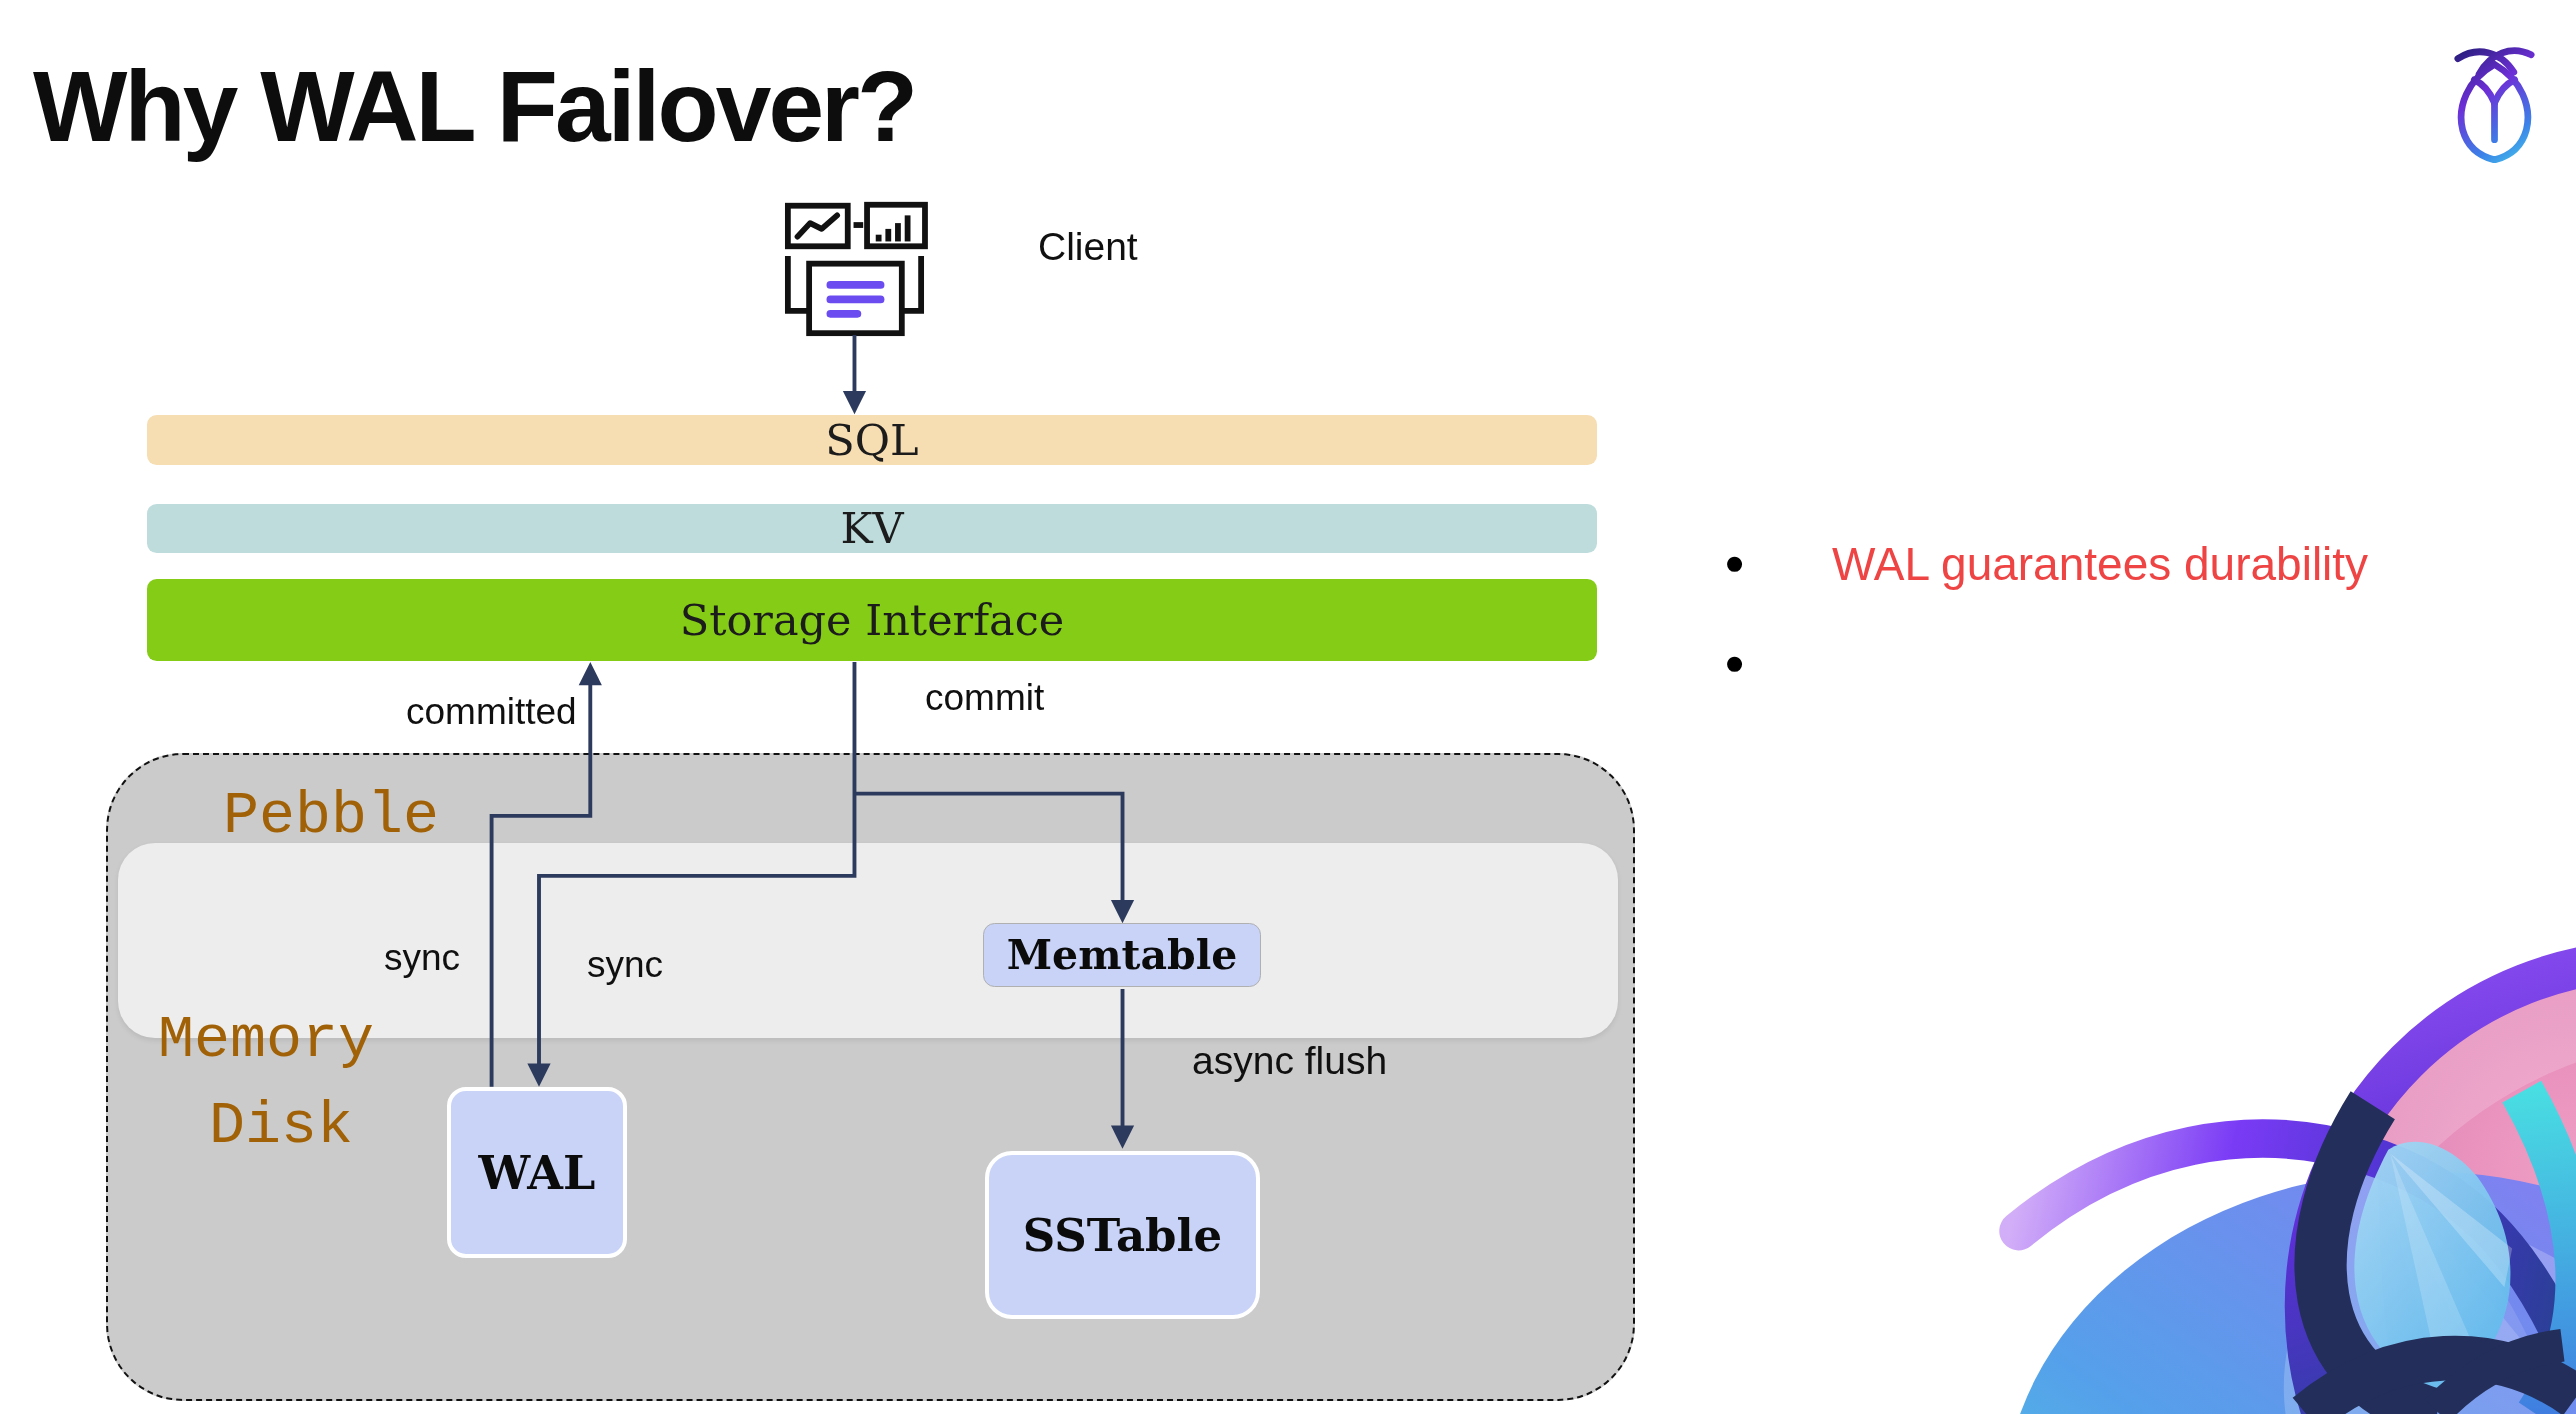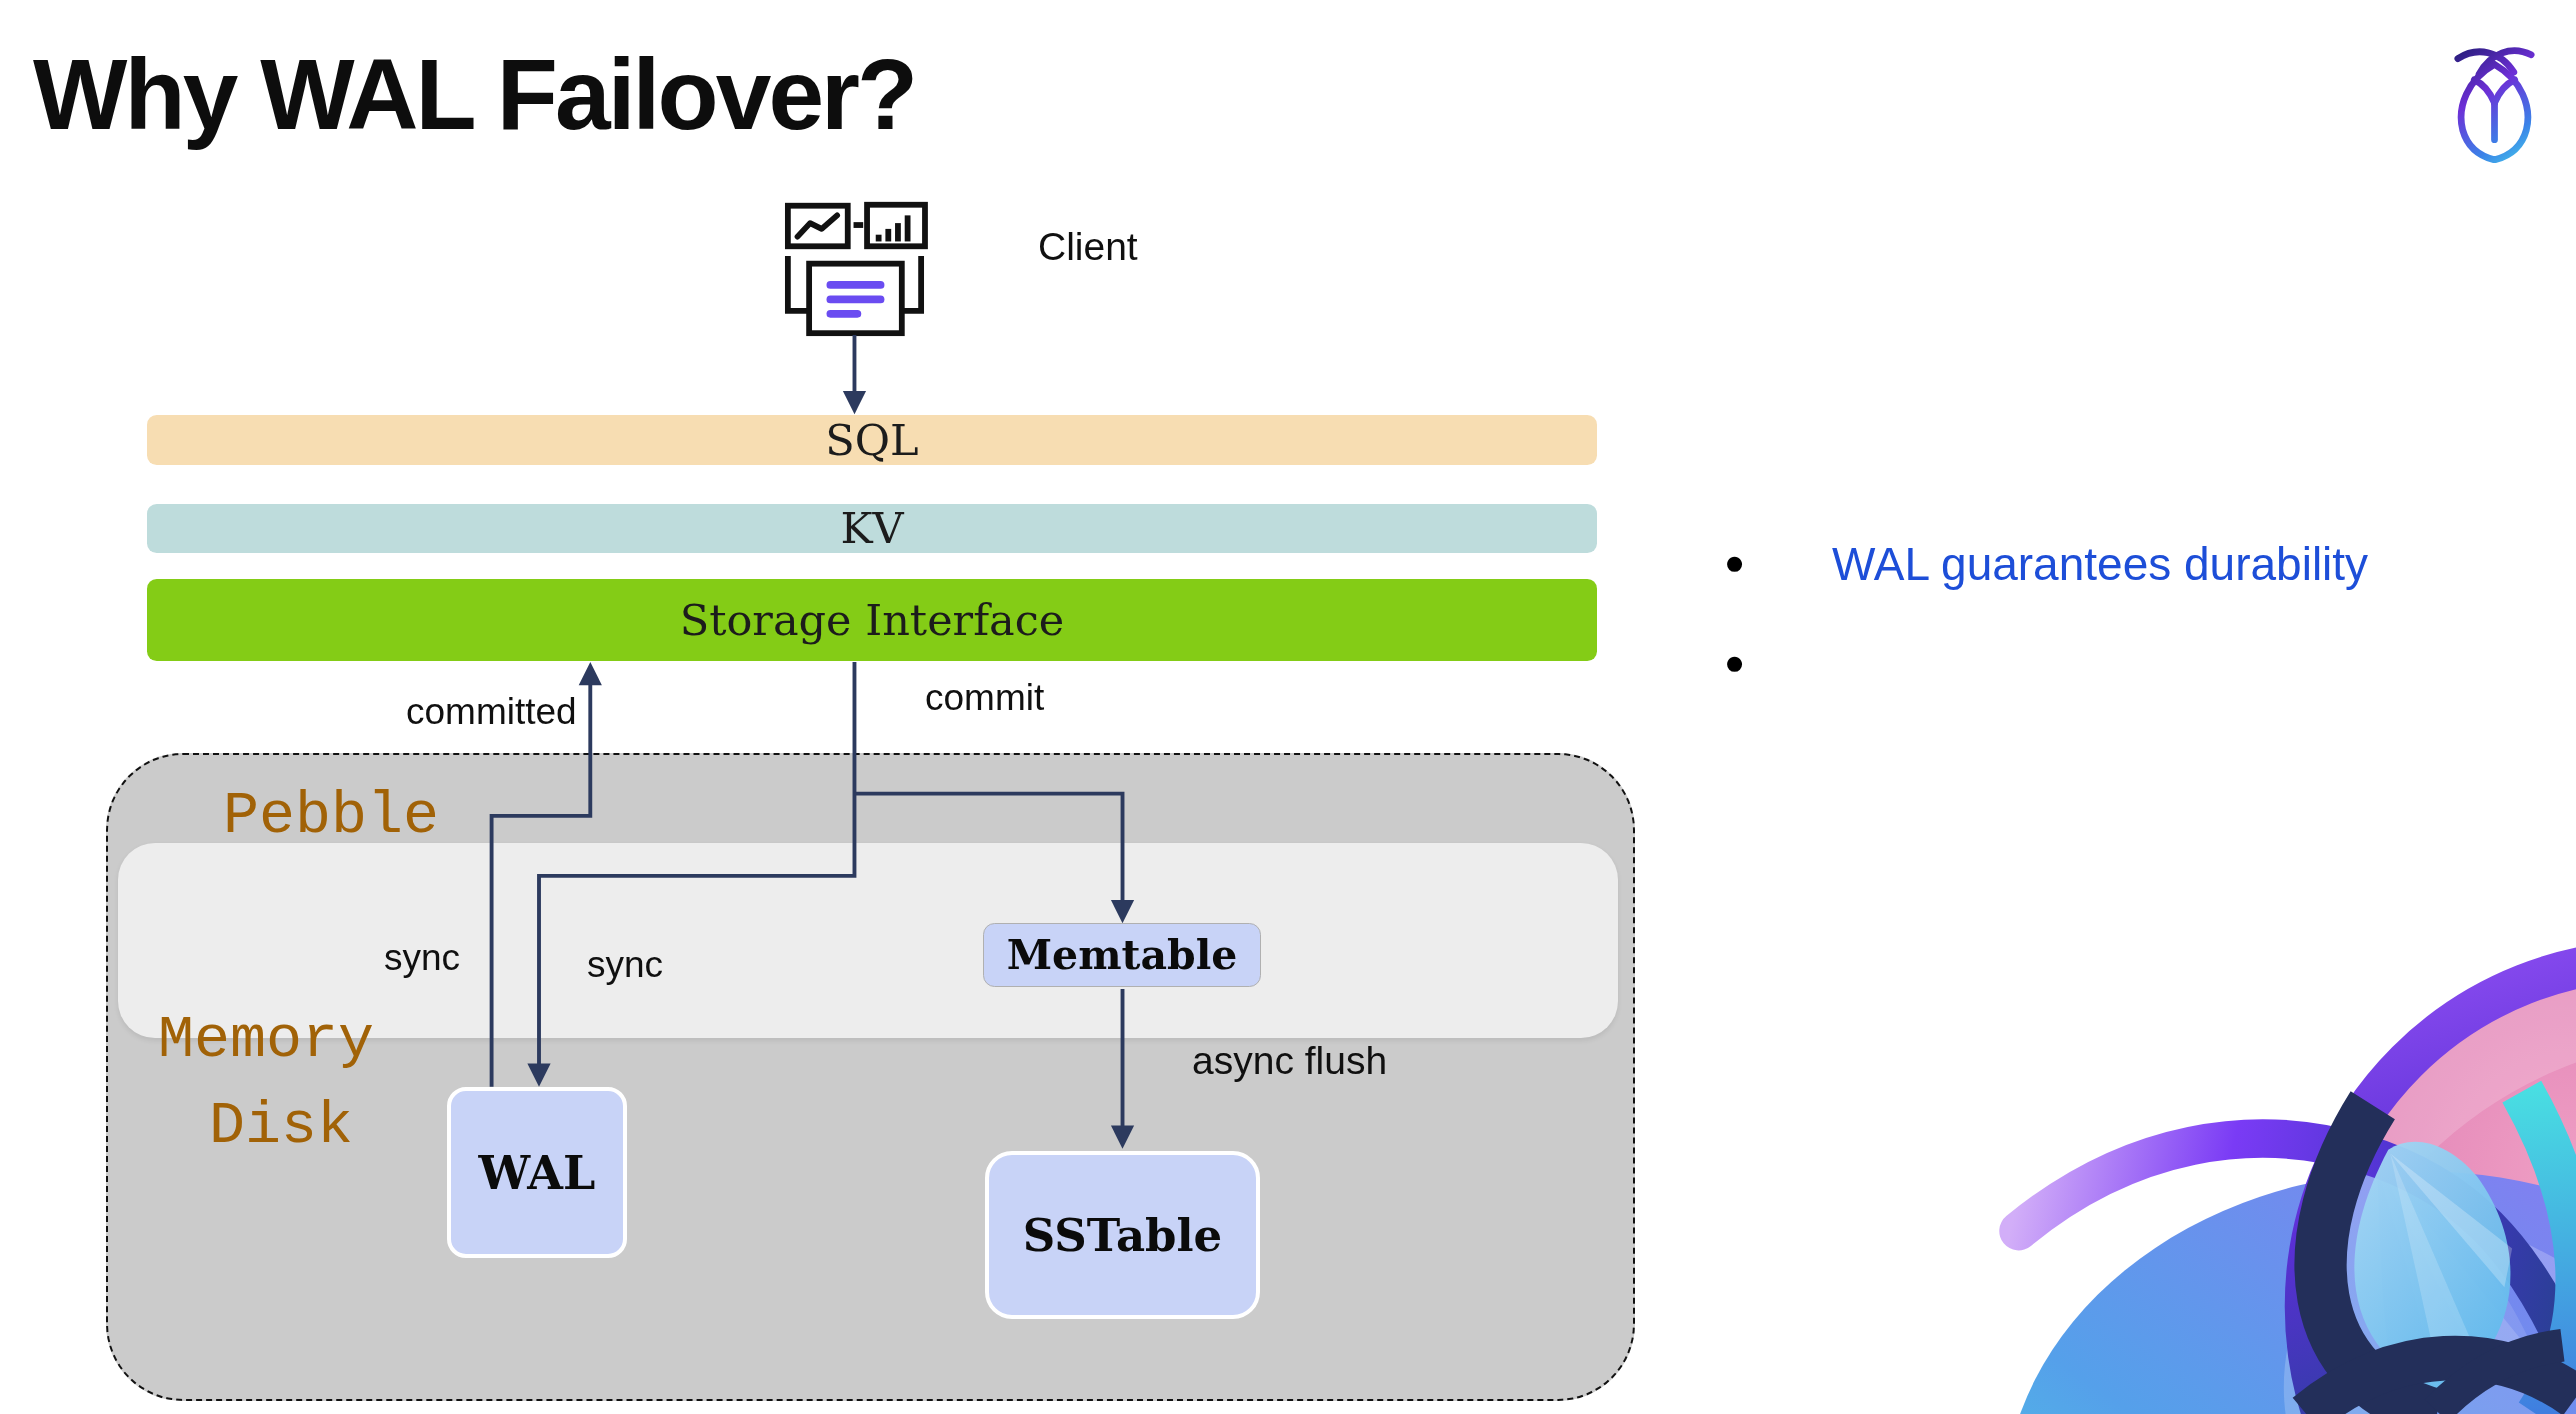--- a/index.html
+++ b/index.html
@@ -1,20 +1,20 @@
 <!DOCTYPE html>
 <html><head>
 <meta charset="utf-8">
 <style>
   html,body{margin:0;padding:0;}
   body{width:2576px;height:1415px;background:#ffffff;position:relative;overflow:hidden;
        font-family:"Liberation Sans", sans-serif;}
   .abs{position:absolute;}
   
-  .title{left:33px;top:19px;font-size:100px;font-weight:700;letter-spacing:-2.9px;color:#0d0d0d;
+  .title{left:33px;top:31px;font-size:100px;font-weight:700;letter-spacing:-2.9px;color:#0d0d0d;
          line-height:1.5;font-family:"Liberation Sans", sans-serif;}
   
   .bar{left:147px;width:1450px;border-radius:9.7px;text-align:center;
        font-family:"DejaVu Serif", serif;color:#1c1c1c;}
   .bar-sql{top:415px;height:50px;line-height:50px;font-size:43px;background:#f7ddb2;}
   .bar-kv{top:504px;height:49px;line-height:49px;font-size:43px;background:#bedcdc;}
   .bar-storage{top:579px;height:82px;line-height:82px;font-size:43px;background:#84cc16;}
   
   .pebble{left:106px;top:753px;width:1529px;height:648px;background:#cbcbcb;
           border:2.9px dashed #111;border-radius:77px;box-sizing:border-box;}
@@ -38,21 +38,21 @@
   .node-wal{left:447px;top:1087px;width:180px;height:171px;border:4.8px solid #ffffff;
             border-radius:19px;font-size:46px;}
   .node-memtable{left:983px;top:923px;width:278px;height:64px;border:1.9px solid #b0b0b0;
                  border-radius:11.6px;font-size:41px;}
   .node-sstable{left:985px;top:1151px;width:275px;height:168px;border:4.8px solid #ffffff;
                 border-radius:27px;font-size:45px;}
   
   .bullets{left:1724px;top:534px;width:832px;}
   .bullet{display:flex;margin-bottom:39px;}
   .bullet .dot{width:108px;font-size:35px;padding-top:7.7px;color:#000;}
-  .bullet .txt{width:677px;font-size:46px;line-height:61px;color:#1d4ed8;
+  .bullet .txt{width:677px;font-size:46px;line-height:61px;color:#ef4444;
                font-family:"Liberation Sans", sans-serif;}
   
   .full{left:0;top:0;width:2576px;height:1415px;pointer-events:none;}
 </style>
 </head>
 <body>
 
 <svg class="abs full" viewBox="0 0 2662 1462" width="2576" height="1415">
   <defs>
     <radialGradient id="pinkG" cx="38%" cy="30%" r="85%">

